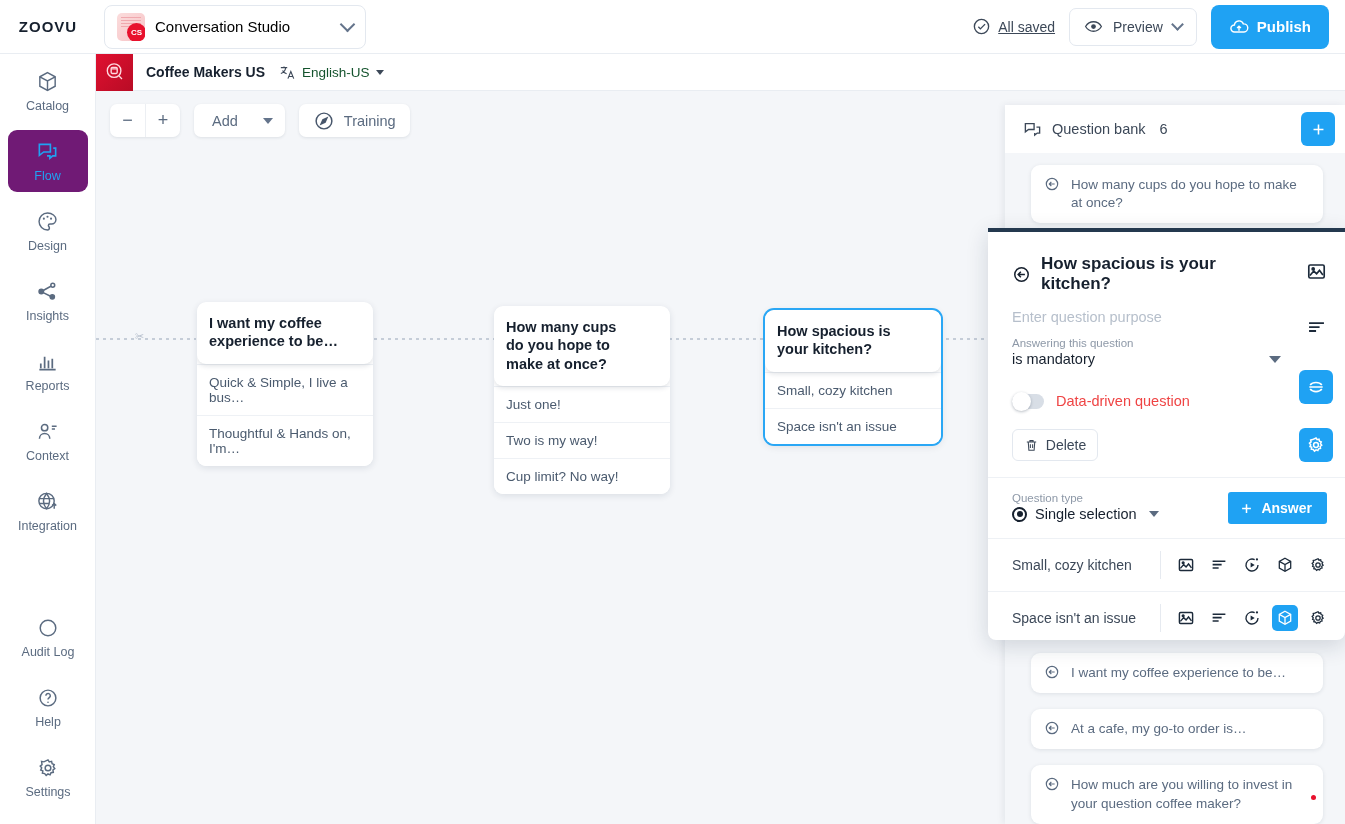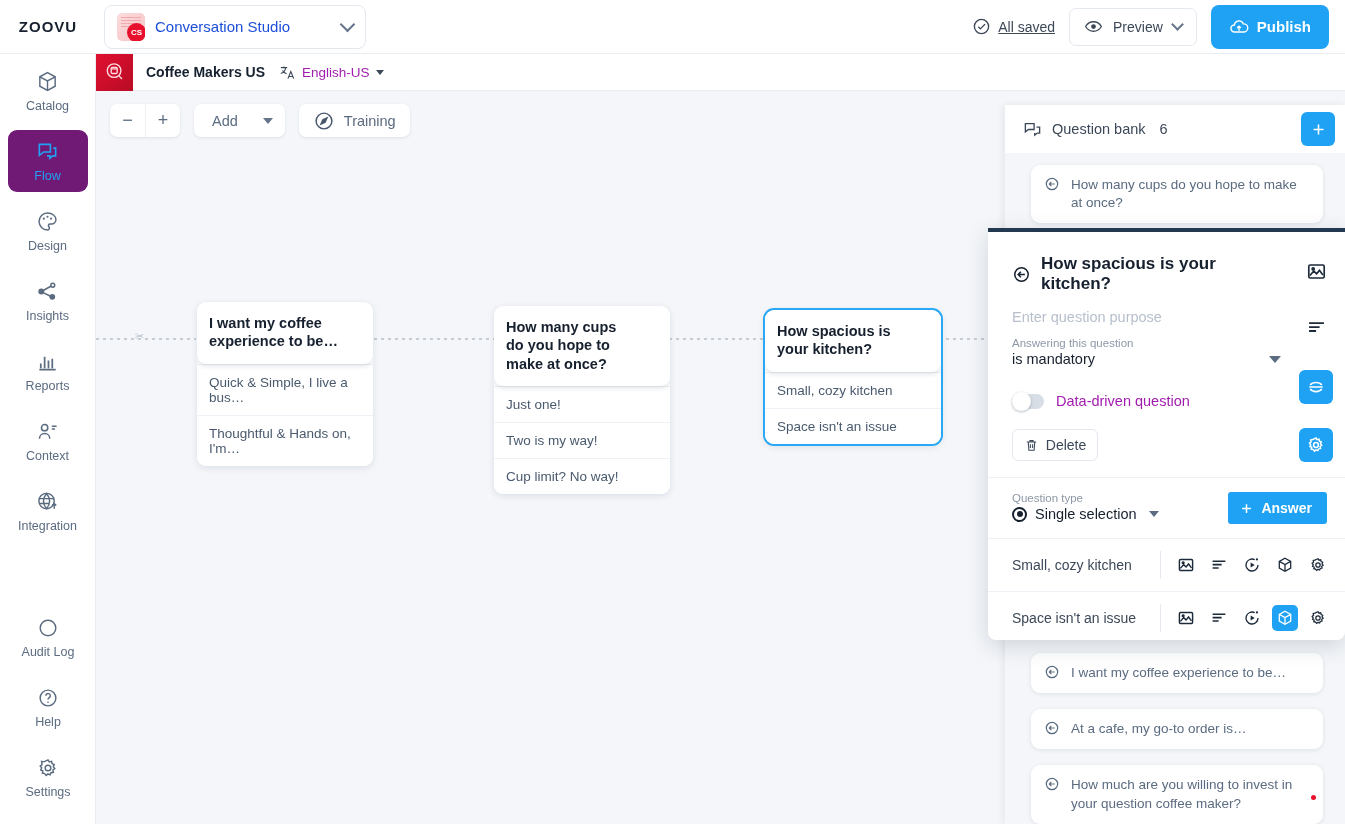--- a/index.html
+++ b/index.html
@@ -31,21 +31,21 @@
     background: linear-gradient(135deg,#fbdcdc,#f7c3c6);
     overflow: hidden; flex: 0 0 auto;
   }
   .app-thumb .lines { position:absolute; top:4px; left:4px; right:4px; height:10px;
     background: repeating-linear-gradient(to bottom,#f0a8ae 0 1px,transparent 1px 3px); }
   .app-thumb .badge {
     position: absolute; right: -1px; bottom: -1px; width: 19px; height: 19px;
     border-radius: 50%; background: #e8112d; color: #fff; font-size: 8px;
     font-weight: 700; display: flex; align-items: center; justify-content: center;
   }
-  .app-name { flex: 1; font-size: 15px; color: #1d4ed8; }
+  .app-name { flex: 1; font-size: 15px; color: #000000; }
   .caret { width:0;height:0;border-left:5px solid transparent;border-right:5px solid transparent;
     border-top:6px solid #64748b; }
   .chev-down { width:11px;height:11px;border-right:2px solid #64748b;border-bottom:2px solid #64748b;
     transform: rotate(45deg); margin-bottom:4px; }
 
   .topbar-right { margin-left: auto; display: flex; align-items: center; gap: 14px; padding-right: 16px; }
   .all-saved { display: flex; align-items: center; gap: 7px; font-size: 14px; color: #3c4858; cursor: pointer; }
   .all-saved span.lbl { text-decoration: underline; }
   .preview-btn {
     display: flex; align-items: center; gap: 10px; height: 38px; padding: 0 14px;
@@ -75,21 +75,21 @@
   
   .sub-header {
     position: absolute; left: 96px; top: 54px; width: 1249px; height: 37px;
     background: #fff; border-bottom: 1px solid #e9edf2; display: flex; align-items: center;
   }
   .proj-thumb {
     width: 37px; height: 37px; background: linear-gradient(135deg,#e01030,#b80c25);
     display: flex; align-items: center; justify-content: center; flex: 0 0 auto;
   }
   .proj-name { font-size: 14px; font-weight: 700; color: #16202e; margin-left: 13px; }
-  .lang { display:flex; align-items:center; gap:6px; margin-left: 14px; font-size: 13.5px; color:#a21caf; cursor:pointer;}
+  .lang { display:flex; align-items:center; gap:6px; margin-left: 14px; font-size: 13.5px; color:#14532d; cursor:pointer;}
   .lang .tcaret { width:0;height:0;border-left:4.5px solid transparent;border-right:4.5px solid transparent;
     border-top:5.5px solid #3c4858; }
 
   .canvas {
     position: absolute; left: 96px; top: 91px; width: 1249px; height: 733px;
     background: #f4f6f9; overflow: hidden;
   }
   .canvas-tools { position: absolute; left: 14px; top: 13px; display: flex; gap: 14px; align-items: center; }
   .zoom-group { display: flex; background: #fff; border-radius: 7px; height: 33px; box-shadow: 0 1px 3px rgba(20,35,60,.10); }
   .zoom-btn { width: 35px; display: flex; align-items: center; justify-content: center; cursor: pointer; color:#5b6b80; font-size: 18px; }
@@ -173,21 +173,21 @@
     padding-bottom: 4px; padding-right: 4px;
   }
   .select-row .tcaret { margin-left: auto; width:0;height:0;
     border-left:6px solid transparent;border-right:6px solid transparent;border-top:7px solid #5b6b80; }
   .toggle-row { display: flex; align-items: center; gap: 12px; margin-top: 22px; }
   .toggle {
     width: 32px; height: 15px; border-radius: 9px; background: #d8dee6; position: relative; cursor: pointer;
   }
   .toggle .knob { position: absolute; left: 0; top: -2px; width: 19px; height: 19px; border-radius: 50%;
     background: #fff; box-shadow: 0 1px 3px rgba(20,35,60,.3); }
-  .toggle-lbl { font-size: 14.5px; color: #a21caf; }
+  .toggle-lbl { font-size: 14.5px; color: #ef4444; }
   .delete-btn {
     margin-top: 20px; height: 32px; width: 86px; border: 1px solid #e3e8ef; border-radius: 6px;
     background: #fff; display: flex; align-items: center; justify-content: center; gap: 7px;
     font-size: 14px; color: #3c4858; cursor: pointer;
   }
   .side-tools { position: absolute; right: 12px; top: 22px; width: 34px; }
   .side-tool {
     width: 34px; height: 34px; border-radius: 6px; display: flex; align-items: center;
     justify-content: center; margin-bottom: 22px; cursor: pointer; color: #1c2a3a;
   }

